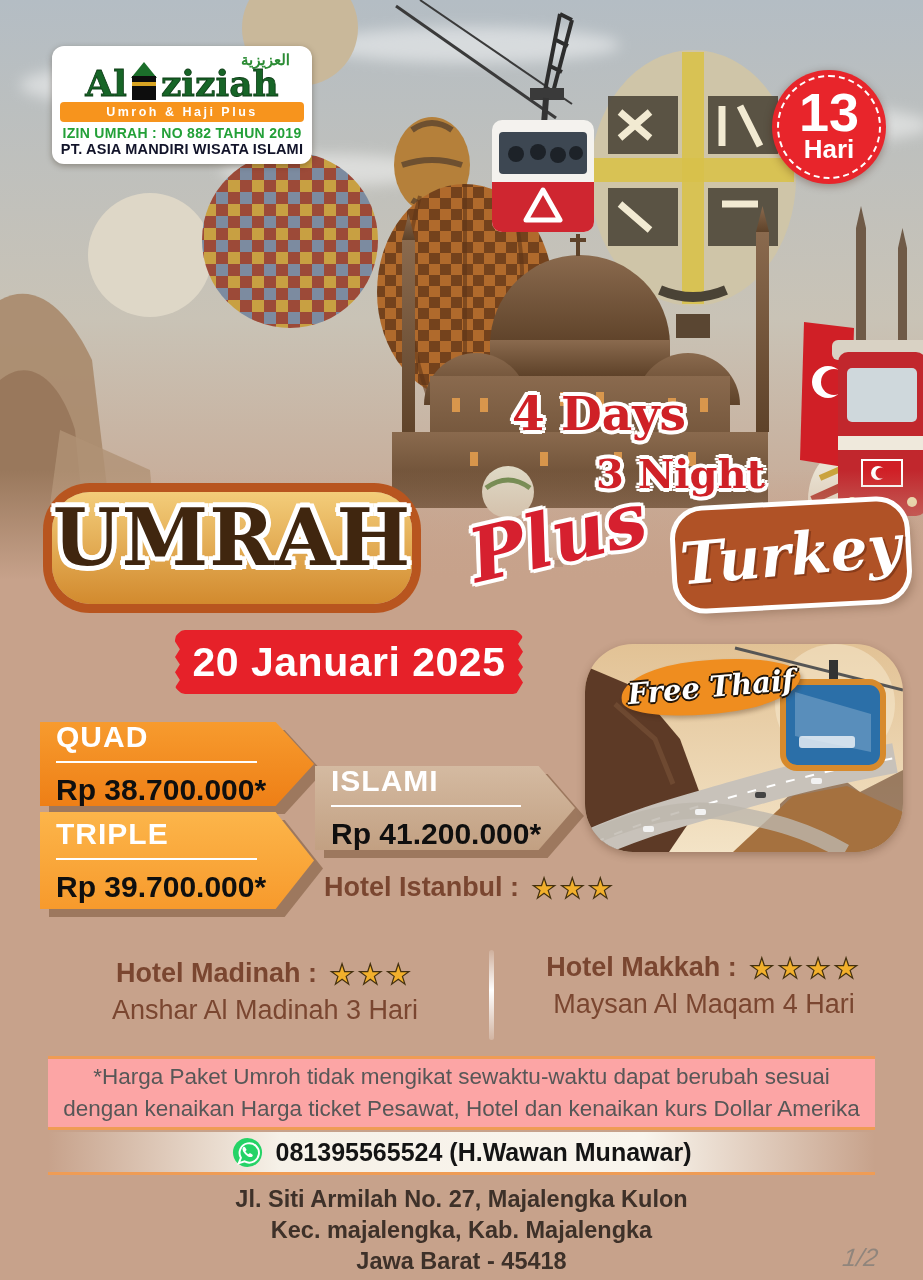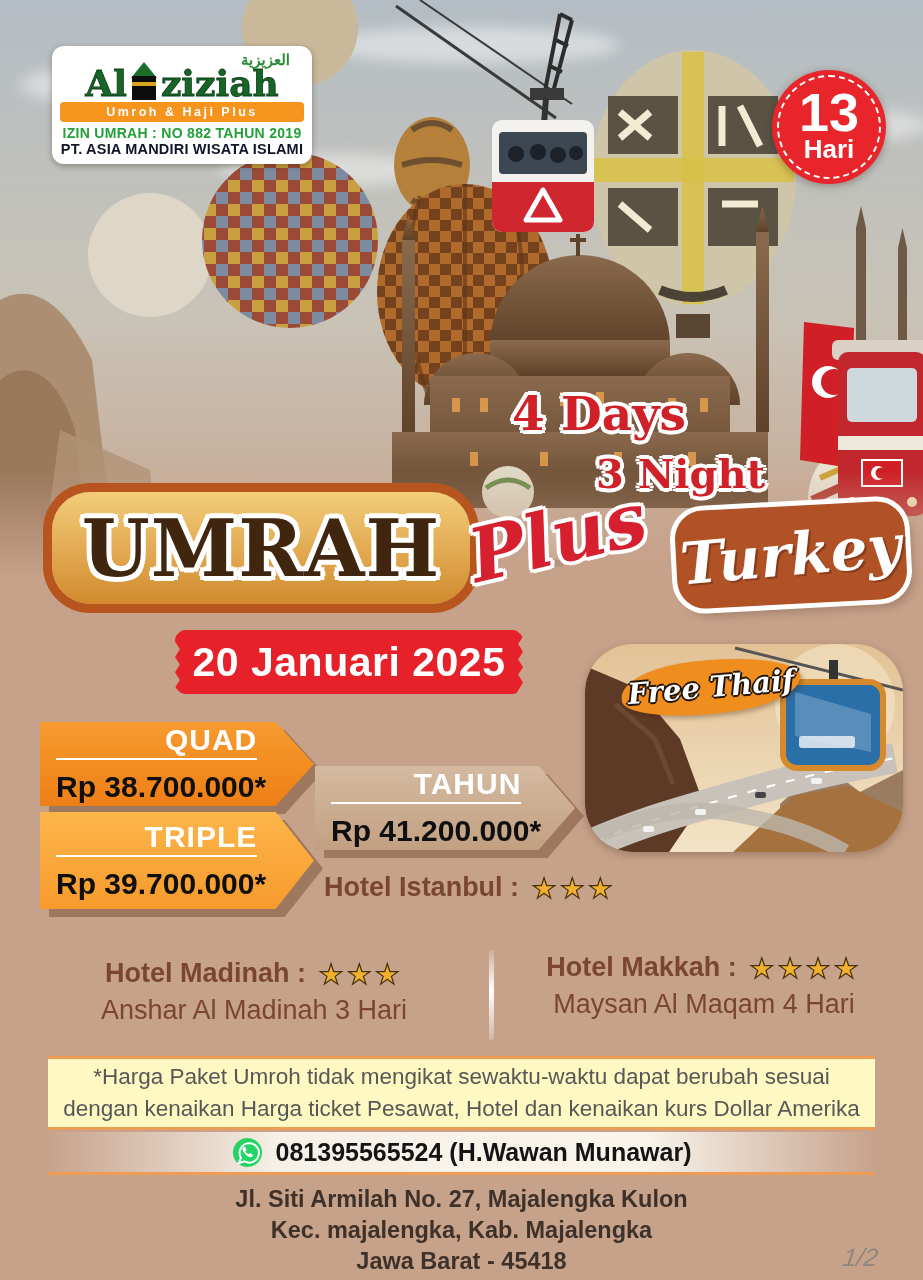--- a/index.html
+++ b/index.html
@@ -35,23 +35,23 @@
   .duration-number{font-size:54px;font-weight:bold;color:#fff;line-height:.85;}
   .duration-unit{font-size:26px;font-weight:bold;color:#fff;line-height:1.05;}
 
   
   .ow{text-shadow:4px 0 0 #fff,-4px 0 0 #fff,0 4px 0 #fff,0 -4px 0 #fff,
       3px 3px 0 #fff,-3px 3px 0 #fff,3px -3px 0 #fff,-3px -3px 0 #fff;}
   .days{left:512px;top:386px;z-index:4;font-family:"DejaVu Serif",serif;font-weight:bold;
     font-size:47px;color:#cf2127;}
   .nights{left:596px;top:450px;z-index:4;font-family:"DejaVu Serif",serif;font-weight:bold;
     font-size:40px;color:#cf2127;}
-  .umrah-blob{left:52px;top:492px;width:418px;height:112px;z-index:4;
+  .umrah-blob{left:52px;top:492px;width:360px;height:112px;z-index:4;
     background:linear-gradient(180deg,#f3cd7a,#d28a2e);border-radius:38px;
-    box-shadow:0 0 0 9px #b8551f;display:flex;align-items:center;justify-content:center;}
+    box-shadow:0 0 0 9px #b8551f;display:flex;justify-content:center;}
   .umrah-text{font-family:"DejaVu Serif",serif;font-weight:bold;font-size:78px;letter-spacing:1px;
     color:#40260f;text-shadow:5px 0 0 #fff,-5px 0 0 #fff,0 5px 0 #fff,0 -5px 0 #fff,
     4px 4px 0 #fff,-4px 4px 0 #fff,4px -4px 0 #fff,-4px -4px 0 #fff;}
   .plus-script{left:468px;top:494px;z-index:4;font-family:"DejaVu Serif",serif;font-style:italic;
     font-weight:bold;font-size:74px;color:#d6202f;transform:rotate(-13deg);}
   .turkey-blob{left:676px;top:506px;width:230px;height:98px;z-index:4;background:#b05226;
     border-radius:28px;box-shadow:0 0 0 5px #fff,6px 8px 10px rgba(60,30,10,.25);
     transform:rotate(-3deg);display:flex;align-items:center;justify-content:center;}
   .turkey-text{font-family:"DejaVu Serif",serif;font-style:italic;font-weight:bold;font-size:58px;
     color:#fff;transform:rotate(-2deg);text-shadow:2px 2px 0 #8a3c1a;}
@@ -60,21 +60,21 @@
   .date-badge{left:175px;top:630px;width:348px;height:64px;z-index:4;background:#e62129;
     border-radius:10px;display:flex;align-items:center;justify-content:center;
     clip-path:polygon(0 10%,2% 0,98% 0,100% 10%,98.6% 22%,100% 34%,98.6% 46%,100% 58%,98.6% 70%,100% 82%,98% 100%,2% 100%,0 90%,1.4% 78%,0 66%,1.4% 54%,0 42%,1.4% 30%,0 18%);}
   .date-text{font-size:41px;font-weight:bold;color:#fff;letter-spacing:.5px;text-align:right;}
 
   
   .price-wrap{position:absolute;z-index:4;filter:drop-shadow(9px 8px 0 rgba(122,86,58,.55));}
   .price-tag{clip-path:polygon(0 0,86% 0,100% 50%,86% 100%,0 100%);width:100%;height:100%;
     padding:6px 0 6px 16px;box-sizing:border-box;display:flex;flex-direction:column;justify-content:center;}
   .price-label{font-size:30px;font-weight:bold;color:#fff;letter-spacing:1px;line-height:1.1;
-    border-bottom:2px solid #fff;width:78%;padding-bottom:2px;text-align:right;}
+    border-bottom:2px solid #fff;width:78%;padding-bottom:8px;}
   .price-value{font-size:30px;font-weight:bold;color:#0f0f0f;line-height:1.2;padding-top:9px;}
   .pw-quad{left:40px;top:722px;width:274px;height:84px;}
   .pw-quad .price-tag{background:linear-gradient(180deg,#f79b2e,#ee7f16);}
   .pw-triple{left:40px;top:812px;width:274px;height:97px;}
   .pw-triple .price-tag{background:linear-gradient(180deg,#fcb54a,#f79a2c);}
   .pw-double{left:315px;top:766px;width:260px;height:84px;}
   .pw-double .price-tag{background:linear-gradient(180deg,#d4baa1,#c2a082);}
 
   
   .free-card{left:585px;top:644px;width:318px;height:208px;z-index:3;border-radius:48px;
@@ -86,27 +86,27 @@
     color:#fff;text-shadow:-2px 0 0 #201408,2px 0 0 #201408,0 -2px 0 #201408,0 2px 0 #201408,
     1px 1px 0 #201408,-1px 1px 0 #201408;}
 
   
   .hotel{z-index:3;text-align:center;color:#7a4630;}
   .hotel-name{font-size:27px;font-weight:bold;}
   .hotel-detail{font-size:27px;font-weight:400;margin-top:4px;}
   .stars{color:#f2b02c;-webkit-text-stroke:1.2px #43300f;font-size:28px;letter-spacing:3px;
     vertical-align:-2px;margin-left:8px;}
   .hotel-istanbul{left:235px;top:872px;width:470px;}
-  .hotel-madinah{left:44px;top:958px;width:420px;}
+  .hotel-madinah{left:55px;top:958px;width:420px;}
   .hotel-makkah{left:498px;top:952px;width:412px;}
   .hotel-divider{left:489px;top:950px;width:5px;height:90px;z-index:3;
     background:linear-gradient(180deg,rgba(255,255,255,.15),#fff 45%,rgba(255,255,255,.2));border-radius:3px;}
 
   
-  .disclaimer{left:48px;top:1056px;width:827px;height:74px;z-index:3;background:#fef9c3;
+  .disclaimer{left:48px;top:1056px;width:827px;height:74px;z-index:3;background:#fca5a5;
     border-top:3px solid #ef9c55;border-bottom:3px solid #ef9c55;box-sizing:border-box;
     display:flex;flex-direction:column;justify-content:center;text-align:center;}
   .disclaimer div{font-size:22.5px;color:#575757;line-height:1.42;}
   .contact-strip{left:48px;top:1132px;width:827px;height:43px;z-index:3;box-sizing:border-box;
     background:linear-gradient(90deg,rgba(246,241,232,0),#f6f1e8 28%,#f9f5ed 72%,rgba(246,241,232,0));
     border-bottom:3px solid #ef9c55;display:flex;align-items:center;justify-content:center;gap:13px;}
   .contact-strip span{font-size:25px;font-weight:bold;color:#141414;}
   .address{left:0;top:1184px;width:923px;z-index:3;text-align:center;color:#3e3129;
     font-size:23.5px;font-weight:600;line-height:31px;}
   .page-indicator{left:843px;top:1243px;z-index:3;font-style:italic;font-size:25px;color:#90857c;
@@ -327,21 +327,21 @@
     </div>
   </div>
   <div class="price-wrap pw-triple">
     <div class="price-tag">
       <div class="price-label">TRIPLE</div>
       <div class="price-value">Rp 39.700.000*</div>
     </div>
   </div>
   <div class="price-wrap pw-double">
     <div class="price-tag">
-      <div class="price-label">TAHUN</div>
+      <div class="price-label">ISLAMI</div>
       <div class="price-value">Rp 41.200.000*</div>
     </div>
   </div>
 
   <div class="abs free-card">
     <svg viewBox="0 0 318 208" width="318" height="208">
       <defs>
         <linearGradient id="tsky" x1="0" y1="0" x2="0" y2="1">
           <stop offset="0" stop-color="#e2c295"></stop>
             <stop offset="1" stop-color="#f3e3c6"></stop>

